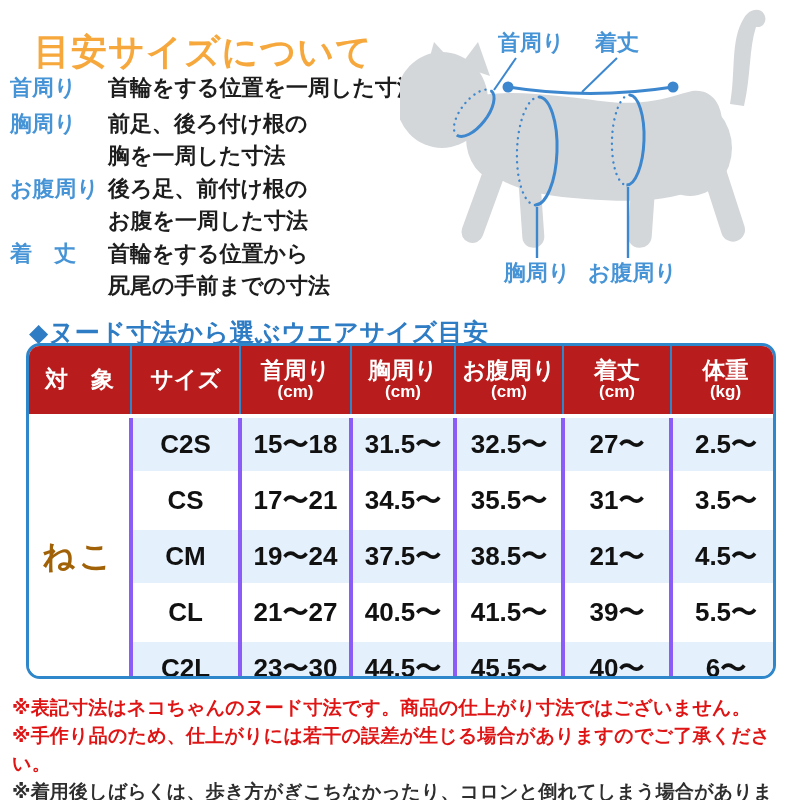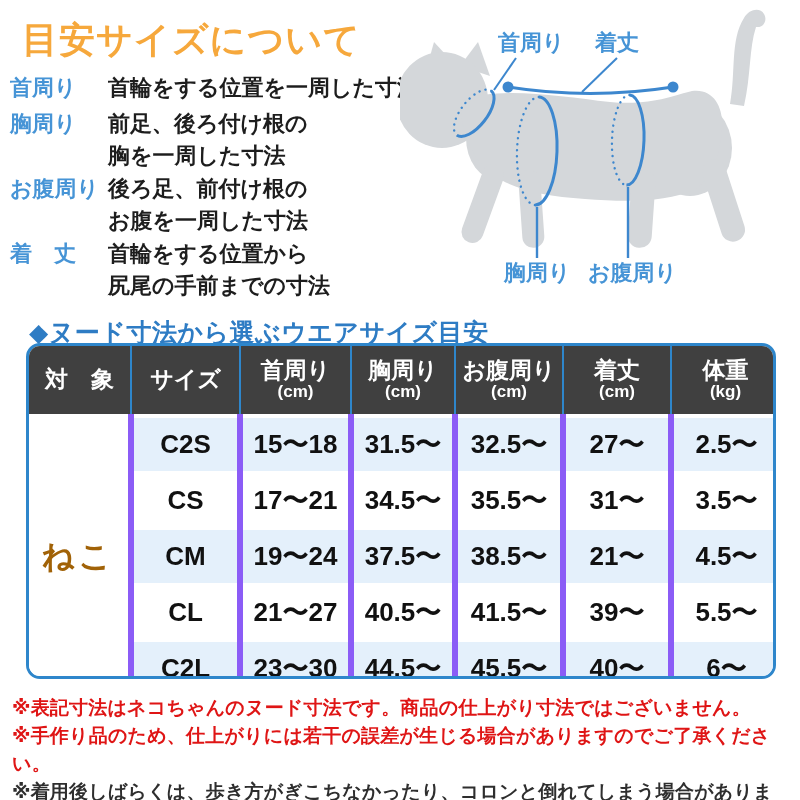--- a/index.html
+++ b/index.html
@@ -2,21 +2,21 @@
 <html lang="ja"><head>
 <meta charset="utf-8">
 <style>
   html,body{margin:0;padding:0;background:#fff;}
   .page{
     position:relative;width:800px;height:800px;background:#fff;overflow:hidden;
     font-family:"Liberation Sans","DejaVu Sans",sans-serif;
   }
   
   .page-title{
-    position:absolute;left:18px;top:12px;margin:4px;
+    position:absolute;left:18px;top:12px;margin:16px;
     font-size:36px;font-weight:bold;color:#f6a83c;letter-spacing:1px;
   }
   
   .def{position:absolute;left:10px;display:flex;align-items:flex-start;}
   .def-label{
     flex:none;width:98px;color:#4694d6;font-size:22px;font-weight:bold;line-height:32px;
   }
   .def-text{
     color:#1d1d1d;font-size:22px;font-weight:bold;line-height:32px;white-space:pre-line;
   }
@@ -32,32 +32,32 @@
     font-size:25px;font-weight:bold;color:#2e7cc4;letter-spacing:0.5px;
   }
   
   .table-wrap{
     position:absolute;left:26px;top:343px;width:750px;height:336px;
     border:3px solid #2e86cb;border-radius:14px;overflow:hidden;background:#fff;
     box-sizing:border-box;
   }
   table{border-collapse:collapse;table-layout:fixed;width:100%;height:100%;}
   th{
-    background:#404040;color:#fff;font-weight:bold;height:60px;
+    background:#b91c1c;color:#fff;font-weight:bold;height:60px;
     border-left:2px solid #2e86cb;border-bottom:4px solid #fff;
     vertical-align:middle;text-align:center;padding:4px;
   }
   th:first-child{border-left:none;}
   .h-label{display:block;font-size:23px;line-height:1.1;}
   .h-unit{display:block;font-size:17px;line-height:1.1;font-weight:bold;}
   .h-unit:empty{display:none;}
   td{
     height:53px;text-align:center;vertical-align:middle;padding:0;
     font-size:26px;font-weight:bold;color:#111;
-    border-left:6px solid #8b5cf6;border-bottom:3px solid #fff;background:#fff;
+    border-left:4px solid #8b5cf6;border-bottom:3px solid #fff;background:#fff;
   }
   td.target{
     border-left:none;border-bottom:none;background:#fff;
     color:#a16207;font-size:32px;letter-spacing:4px;
   }
   tr.alt td{background:#e4f0fb;}
   tr.alt td.target{background:#fff;}
   
   .notes{position:absolute;left:12px;top:694px;width:780px;}
   .note{margin:0;font-size:19px;font-weight:bold;line-height:28px;letter-spacing:0.2px;}

